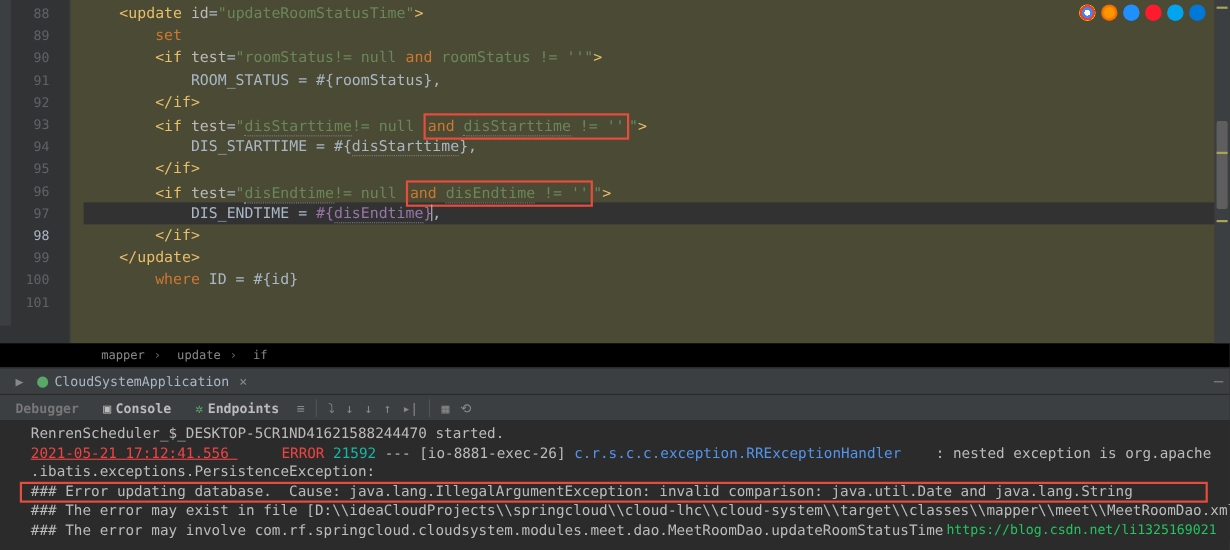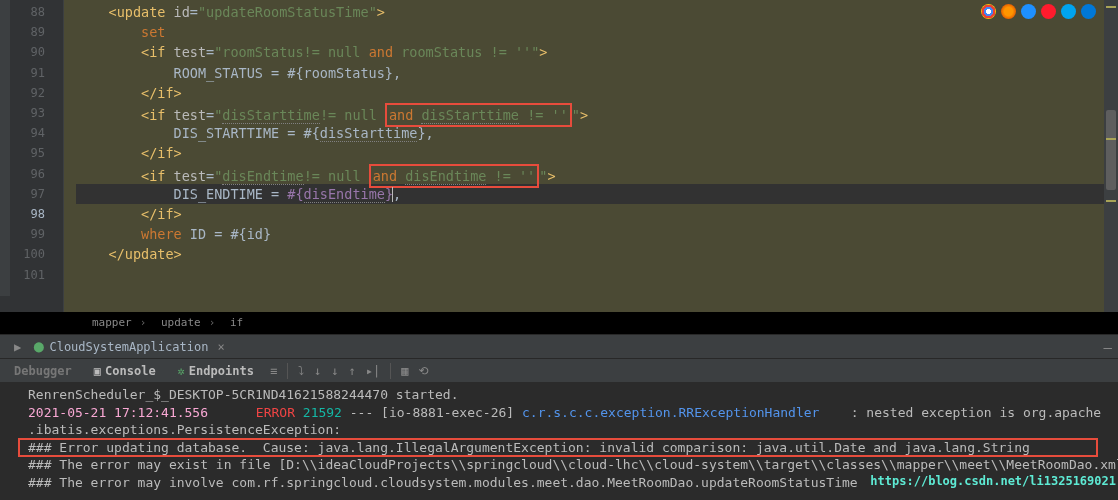--- a/index.html
+++ b/index.html
@@ -142,32 +142,31 @@
 .tool-icon { color: #888; font-size: 12px; padding: 0 4px; }
 .console-output {
   background: #2b2b2b;
   padding: 4px 0 0 28px;
   font-size: 13px;
   line-height: 17.5px;
   position: relative;
   height: 110px;
 }
 .console-line { white-space: pre; }
-.log-time { color: #f9a8d4; }
+.log-time { color: #ef4444; text-decoration: underline; }
 .log-error { color: #ef4444; margin-left: 40px; }
 .log-pid { color: #14b8a6; }
 .log-class { color: #5394ec; }
 .log-msg { color: #bbbbbb; }
 .watermark {
   position: absolute;
-  right: 2px;
+  right: 12px;
   bottom: 2px;
-  color: #5eead4;
-  font-size: 12px;
-  font-weight: bold;
+  color: #22c55e;
+  font-size: 12px;
 }
 .left-side-label {
   position: absolute;
   left: 0;
   top: 0;
   width: 10px;
   height: 296px;
   background: #3c3f41;
 }
 .caret {
@@ -220,22 +219,22 @@
     <div class="code-line">        <span class="kw">set</span></div>
     <div class="code-line">        <span class="tag">&lt;if </span><span class="attr-name">test</span><span class="attr-eq">=</span><span class="attr-val">"roomStatus!= null </span><span class="kw">and</span><span class="attr-val"> roomStatus != ''"</span><span class="tag">&gt;</span></div>
     <div class="code-line">            <span class="text-content">ROOM_STATUS = #{roomStatus},</span></div>
     <div class="code-line">        <span class="tag">&lt;/if&gt;</span></div>
     <div class="code-line">        <span class="tag">&lt;if </span><span class="attr-name">test</span><span class="attr-eq">=</span><span class="attr-val">"</span><span class="attr-val underl">disStarttime</span><span class="attr-val">!= null </span><span class="red-box"><span class="kw">and</span><span class="attr-val"> </span><span class="attr-val underl">disStarttime</span><span class="attr-val"> != ''</span></span><span class="attr-val">"</span><span class="tag">&gt;</span></div>
     <div class="code-line">            <span class="text-content">DIS_STARTTIME = #{</span><span class="text-content underl">disStarttime</span><span class="text-content">},</span></div>
     <div class="code-line">        <span class="tag">&lt;/if&gt;</span></div>
     <div class="code-line">        <span class="tag">&lt;if </span><span class="attr-name">test</span><span class="attr-eq">=</span><span class="attr-val">"</span><span class="attr-val underl">disEndtime</span><span class="attr-val">!= null </span><span class="red-box"><span class="kw">and</span><span class="attr-val"> </span><span class="attr-val underl">disEndtime</span><span class="attr-val"> != ''</span></span><span class="attr-val">"</span><span class="tag">&gt;</span></div>
     <div class="code-line current-line">            <span class="text-content">DIS_ENDTIME = </span><span class="purple">#{</span><span class="purple underl">disEndtime</span><span class="purple">}</span><span class="caret"></span><span class="text-content">,</span></div>
     <div class="code-line">        <span class="tag">&lt;/if&gt;</span></div>
+    <div class="code-line">    <span class="tag">&lt;/update&gt;</span></div>
     <div class="code-line">        <span class="kw">where</span><span class="text-content"> ID = #{id}</span></div>
-    <div class="code-line">    <span class="tag">&lt;/update&gt;</span></div>
   </div>
   <div class="scrollbar-right">
     <div class="scroll-mark" style="top:6px;background:#a9a457"></div>
     <div class="scroll-mark" style="top:138px;background:#a9a457"></div>
     <div class="scroll-mark" style="top:200px;background:#a9a457"></div>
     <div class="scroll-thumb"></div>
   </div>
 </div>
 
 <div class="breadcrumb">

